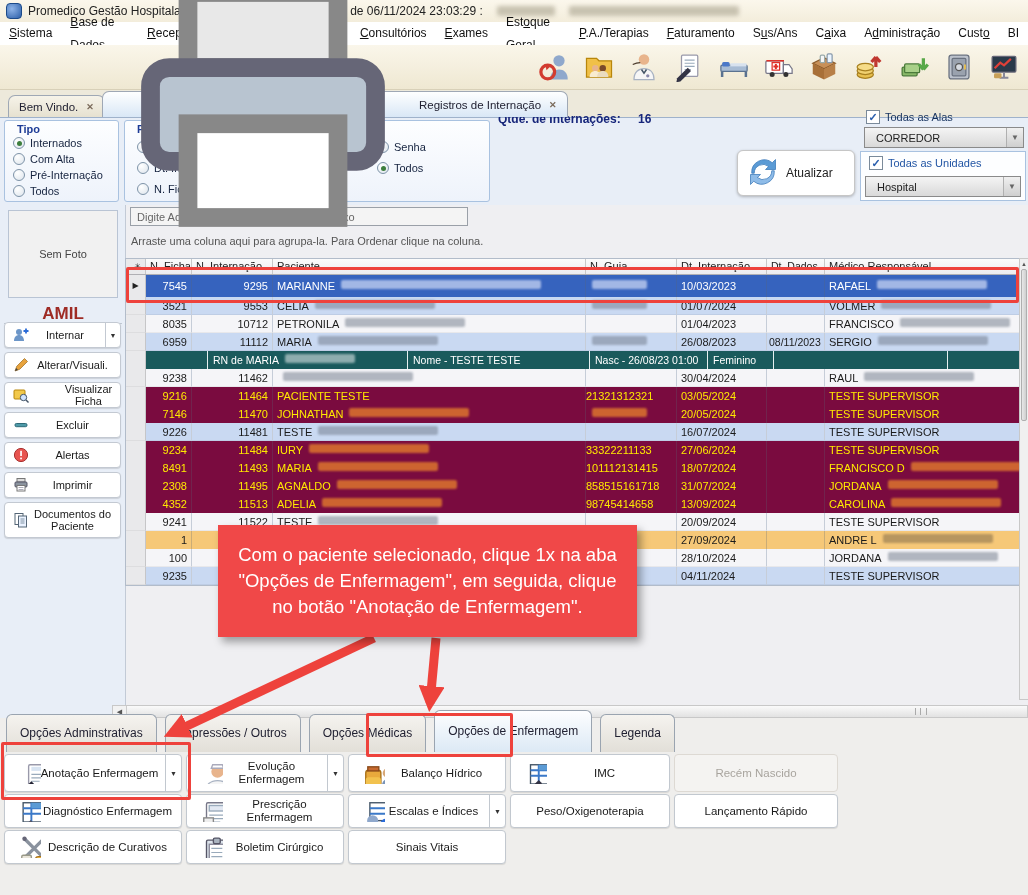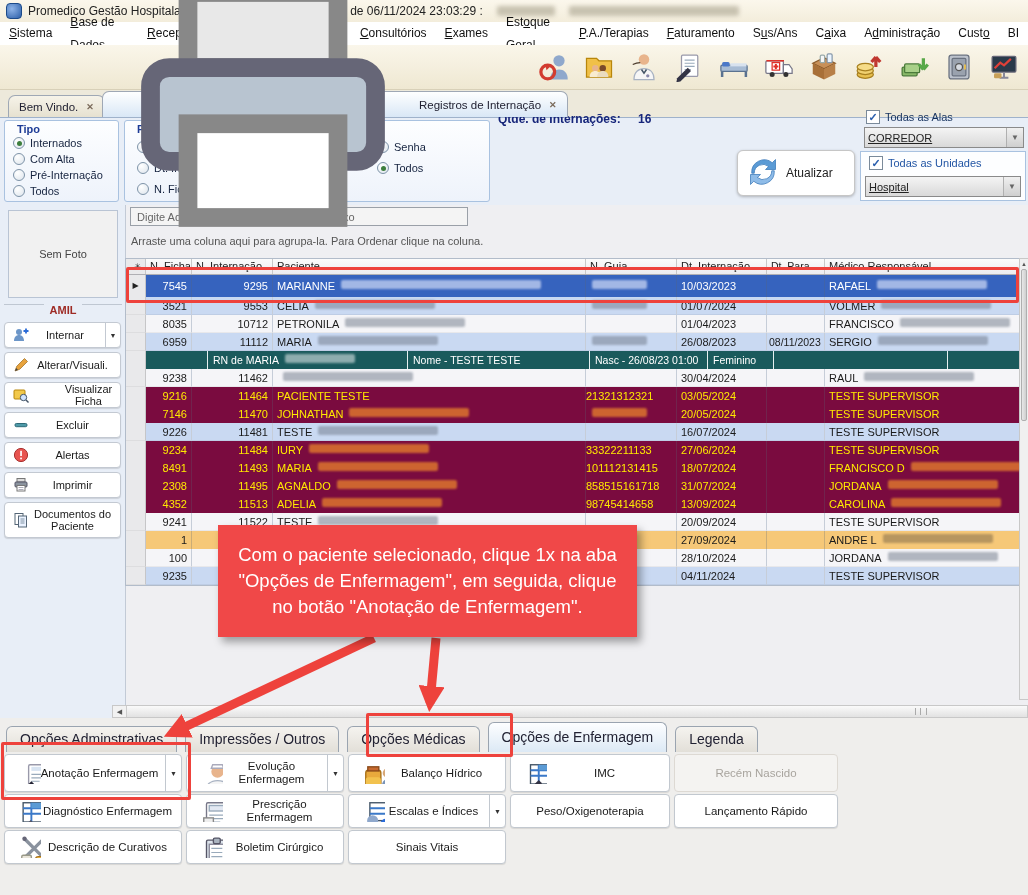--- a/index.html
+++ b/index.html
@@ -25,27 +25,27 @@
   
   .gbox{border:1px solid #A9C2E0;border-radius:3px;background:linear-gradient(#FDFEFF,#EEF3FB);box-sizing:border-box;}
   .gtitle{position:absolute;left:12px;top:2px;font-size:11px;font-weight:bold;color:#1E3C96;}
   .radio{position:absolute;display:flex;align-items:center;gap:5px;font-size:11px;color:#15233F;}
   .rdot{width:12px;height:12px;border-radius:50%;border:1px solid #7E93A8;background:radial-gradient(circle at 35% 30%,#fff,#DCE4EC);box-sizing:border-box;position:relative;}
   .radio.on .rdot:after{content:"";position:absolute;left:2.5px;top:2.5px;width:5px;height:5px;border-radius:50%;background:#3D7E3D;}
   .chk{display:inline-flex;align-items:center;gap:5px;font-size:11px;color:#16325E;}
   .cbox{width:12px;height:12px;border:1px solid #7A8A9A;background:#fff;display:inline-flex;align-items:center;justify-content:center;font-size:11px;font-weight:bold;color:#2B5FAE;line-height:1;}
   .qtde{font-size:12px;font-weight:bold;color:#16257A;}
   .combo{background:linear-gradient(#F4F4F4,#D9D9D9);border:1px solid #8A8A8A;display:flex;align-items:center;font-size:11px;color:#222;box-sizing:border-box;}
-  .combo .cv{flex:1;padding-left:3px;text-decoration:underline;}
+  .combo .cv{flex:1;padding-left:11px;}
   .combo .ca{width:16px;text-align:center;color:#666;font-size:8px;border-left:1px solid #B0B0B0;align-self:stretch;display:flex;align-items:center;justify-content:center;background:linear-gradient(#F0F0F0,#CFCFCF);}
   .btn-atualizar{left:737px;top:150px;width:118px;height:46px;background:#fff;border:1px solid #C6C6C6;border-radius:6px;box-shadow:0 1px 3px rgba(0,0,0,.25);display:flex;align-items:center;gap:8px;padding-left:10px;box-sizing:border-box;font-size:12px;color:#222;}
   .btn-atualizar svg{width:30px;height:30px;}
   
   .photo{left:8px;top:210px;width:108px;height:86px;background:#F1F1F1;border:1px solid #B9C4D4;display:flex;align-items:center;justify-content:center;font-size:11px;color:#444;}
-  .plan{left:4px;top:304px;width:118px;display:flex;align-items:flex-start;gap:6px;font-size:11px;font-weight:bold;color:#9E2B25;}
+  .plan{left:4px;top:304px;width:118px;display:flex;align-items:flex-end;gap:6px;font-size:17px;font-weight:bold;color:#9E2B25;}
   .plan:before,.plan:after{content:"";flex:1;height:1px;background:#BFC7D2;}
   .sbtn{position:absolute;left:4px;width:117px;background:#FFF;border:1px solid #C3C9D2;border-radius:4px;box-shadow:0 1px 1px rgba(0,0,0,.12);display:flex;align-items:center;font-size:11px;color:#1A1A1A;box-sizing:border-box;}
   .sbtn .ic{width:16px;height:16px;margin:0 4px;flex:none;}
   .sbtn .lb{flex:1;text-align:center;padding-right:4px;line-height:1.1;}
   .sbtn .dd{width:14px;align-self:stretch;border-left:1px solid #C3C9D2;display:flex;align-items:center;justify-content:center;font-size:7px;color:#333;}
   
   .gridpanel{left:125px;top:205px;width:903px;height:500px;background:#EFEFF2;border-left:1px solid #C2CAD6;box-sizing:border-box;}
   .filterbox{left:130px;top:207px;width:338px;height:19px;background:#F4F4F4;border:1px solid #9AA0A8;font-size:11px;color:#666;padding-left:6px;font-family:"Liberation Sans",sans-serif;box-sizing:border-box;}
   .grouphint{left:131px;top:235px;font-size:11px;color:#555;}
   .gtable{left:125px;top:258px;width:894px;background:#fff;border:1px solid #B2BCCA;box-sizing:content-box;}
@@ -79,21 +79,21 @@
   .vscroll .va{height:10px;display:flex;align-items:center;justify-content:center;}
   .vscroll .vthumb{margin:0 1px;height:150px;background:linear-gradient(90deg,#E8E8E8,#CFCFCF);border:1px solid #AFAFAF;border-radius:2px;}
   .hscroll{left:112px;top:705px;width:916px;height:13px;background:#F2F2F2;border:1px solid #C8C8C8;box-sizing:border-box;display:flex;align-items:center;}
   .hscroll .ha{width:13px;text-align:center;font-size:7px;color:#555;}
   .hscroll .htrack{flex:1;height:11px;background:linear-gradient(#FAFAFA,#E2E2E2);border-left:1px solid #CCC;position:relative;}
   .hgrip{position:absolute;left:788px;top:2px;width:10px;height:7px;border-left:1px solid #AAA;border-right:1px solid #AAA;}
   .hgrip:after{content:"";position:absolute;left:4px;top:0;bottom:0;border-left:1px solid #AAA;}
   
   .bottombg{left:0;top:718px;width:1028px;height:177px;background:#EFEEEC;}
   .btabs{left:6px;top:726px;height:26px;display:flex;align-items:flex-end;gap:8px;}
-  .btab{height:21px;line-height:21px;padding:2px 13px;border:1px solid #9AA4B0;border-bottom:none;border-radius:6px 6px 0 0;background:linear-gradient(#F5F3EF,#E2DFD8);font-size:14px;color:#223;}
+  .btab{height:21px;line-height:21px;padding:8px 13px;border:1px solid #9AA4B0;border-bottom:none;border-radius:6px 6px 0 0;background:linear-gradient(#F5F3EF,#E2DFD8);font-size:12px;color:#223;}
   .btab.active{height:25px;line-height:25px;background:linear-gradient(#FDFEFF,#DCE9F5);z-index:2;}
   .bgrid{left:4px;top:754px;display:grid;grid-template-columns:178px 158px 158px 160px 164px;grid-template-rows:38px 34px 34px;gap:2px 4px;}
   .bbtn{background:#FFF;border:1px solid #C2C8CF;border-radius:4px;box-shadow:0 1px 1px rgba(0,0,0,.1);display:flex;align-items:center;font-size:11.5px;color:#1A1A1A;box-sizing:border-box;overflow:hidden;}
   .bbtn .ic{width:22px;height:22px;margin-left:7px;flex:none;}
   .bbtn .lb{flex:1;text-align:center;padding:0 4px;line-height:1.1;}
   .bbtn .dd{width:15px;align-self:stretch;border-left:1px solid #C2C8CF;display:flex;align-items:center;justify-content:center;font-size:7px;color:#333;}
   .bbtn.disabled{background:#F4F3F1;border-color:#DDD9D3;color:#A8A49E;box-shadow:none;}
   
   .redrect{border:3px solid #EE423C;border-radius:2px;z-index:40;pointer-events:none;}
   .callout{left:218px;top:525px;width:419px;height:112px;background:#F04848;border-radius:0;box-shadow:4px 5px 8px rgba(0,0,0,.35);z-index:55;display:flex;flex-direction:column;align-items:center;justify-content:center;color:#FFF;font-size:18.5px;line-height:1.42;text-align:center;}
@@ -414,21 +414,21 @@
   <div class="abs grouphint">Arraste uma coluna aqui para agrupa-la. Para Ordenar clique na coluna.</div>
 
   <div class="abs gtable">
     <div class="ghead" id="grid-head">
         <span class="hc c0">✳</span>
         <span class="hc c1" style="text-align: left;">N. Ficha</span>
         <span class="hc c2" style="text-align: left;">N. Internação</span>
         <span class="hc c3" style="text-align: left;">Paciente</span>
         <span class="hc c4" style="text-align: left;">N. Guia</span>
         <span class="hc c5" style="text-align: left;">Dt. Internação</span>
-        <span class="hc c6" style="text-align: left;">Dt. Para</span>
+        <span class="hc c6" style="text-align: left;">Dt. Dados</span>
         <span class="hc c7" style="text-align: left;">Médico Responsável</span>
       </div>
     <div id="grid-rows">
         <div class="grow sel">
           <span class="gc c0">▶</span>
           <span class="gc c1">7545</span>
           <span class="gc c2">9295</span>
           <span class="gc c3">MARIANNE<span class="rx" style="width: 200px;"></span></span>
           <span class="gc c4"><span class="rx" style="width: 55px;"></span></span>
           <span class="gc c5">10/03/2023</span>

